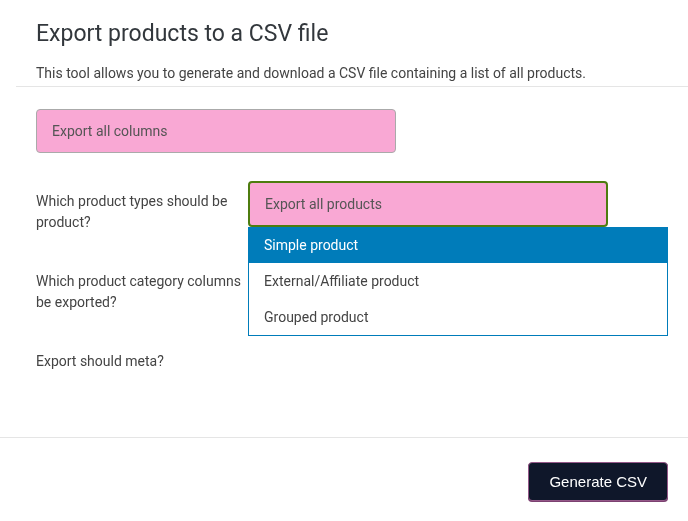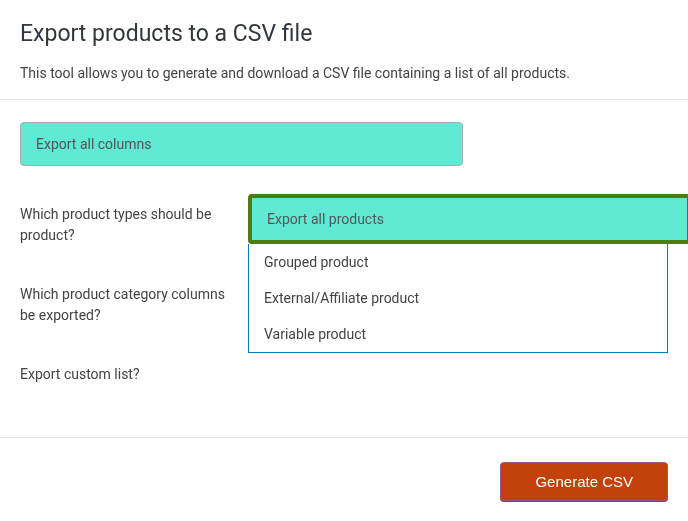--- a/index.html
+++ b/index.html
@@ -10,32 +10,32 @@
     body {
       font-family: -apple-system, BlinkMacSystemFont, "Segoe UI", Roboto, sans-serif;
       background: #ffffff;
       color: #32373c;
       width: 688px;
       height: 521px;
       overflow: hidden;
       position: relative;
     }
     .container {
-      padding: 20px 20px 0 20px;
+      padding: 20px 20px 0 36px;
     }
     h1 {
       font-size: 23px;
       font-weight: 400;
       color: #32373c;
       margin-bottom: 18px;
     }
     .description {
       font-size: 14px;
       color: #444;
-      margin-bottom: 18px;
+      margin-bottom: 5px;
     }
     .divider {
       border: none;
       border-top: 1px solid #e5e5e5;
       margin: 0 -20px 22px -20px;
     }
     .form-row {
       display: flex;
       align-items: flex-start;
       margin-bottom: 28px;
@@ -45,31 +45,31 @@
       font-size: 14px;
       color: #444;
       padding-right: 20px;
       line-height: 1.5;
       padding-top: 10px;
     }
     .form-control {
       flex: 1;
     }
     .select-box {
-      width: 443px;
+      width: 360px;
       border: 1px solid #aaa;
       border-radius: 4px;
       padding: 13px 15px;
       font-size: 14px;
       color: #555;
-      background: #5eead4;
+      background: #f9a8d4;
       cursor: pointer;
     }
     .select-box.focused {
-      border: 4px solid #4d7c0f;
+      border: 2px solid #4d7c0f;
     }
     .dropdown-wrapper {
       position: relative;
       width: 420px;
     }
     .dropdown-list {
       position: absolute;
       top: 100%;
       left: 0;
       right: 0;
@@ -95,25 +95,25 @@
       top: 437px;
       border: none;
       border-top: 1px solid #e5e5e5;
     }
     .button-row {
       position: absolute;
       right: 20px;
       top: 462px;
     }
     .generate-btn {
-      background: #c2410c;
+      background: #0f172a;
       color: #fff;
       border: 1px solid #945888;
       border-radius: 4px;
-      padding: 10px 34px;
+      padding: 10px 20px;
       font-size: 15px;
       cursor: pointer;
       box-shadow: 0 1px 0 #7c4171;
       text-align: center;
     }
   </style>
 </head>
 <body>
 
 <div class="container">
@@ -126,35 +126,35 @@
       <div class="select-box">Export all columns</div>
     </div>
   </div>
 
   <div class="form-row">
     <div class="form-label">Which product types should be product?</div>
     <div class="form-control">
       <div class="dropdown-wrapper">
         <div class="select-box focused">Export all products</div>
         <div class="dropdown-list">
+          <div class="dropdown-item highlighted">Simple product</div>
+          <div class="dropdown-item">External/Affiliate product</div>
           <div class="dropdown-item">Grouped product</div>
-          <div class="dropdown-item">External/Affiliate product</div>
-          <div class="dropdown-item">Variable product</div>
         </div>
       </div>
     </div>
   </div>
 
   <div class="form-row">
     <div class="form-label">Which product category columns be exported?</div>
     <div class="form-control"></div>
   </div>
 
   <div class="form-row">
-    <div class="form-label">Export custom list?</div>
+    <div class="form-label">Export should meta?</div>
     <div class="form-control"></div>
   </div>
 </div>
 
 <hr class="bottom-divider">
 
 <div class="button-row">
   <button class="generate-btn">Generate CSV</button>
 </div>
 

